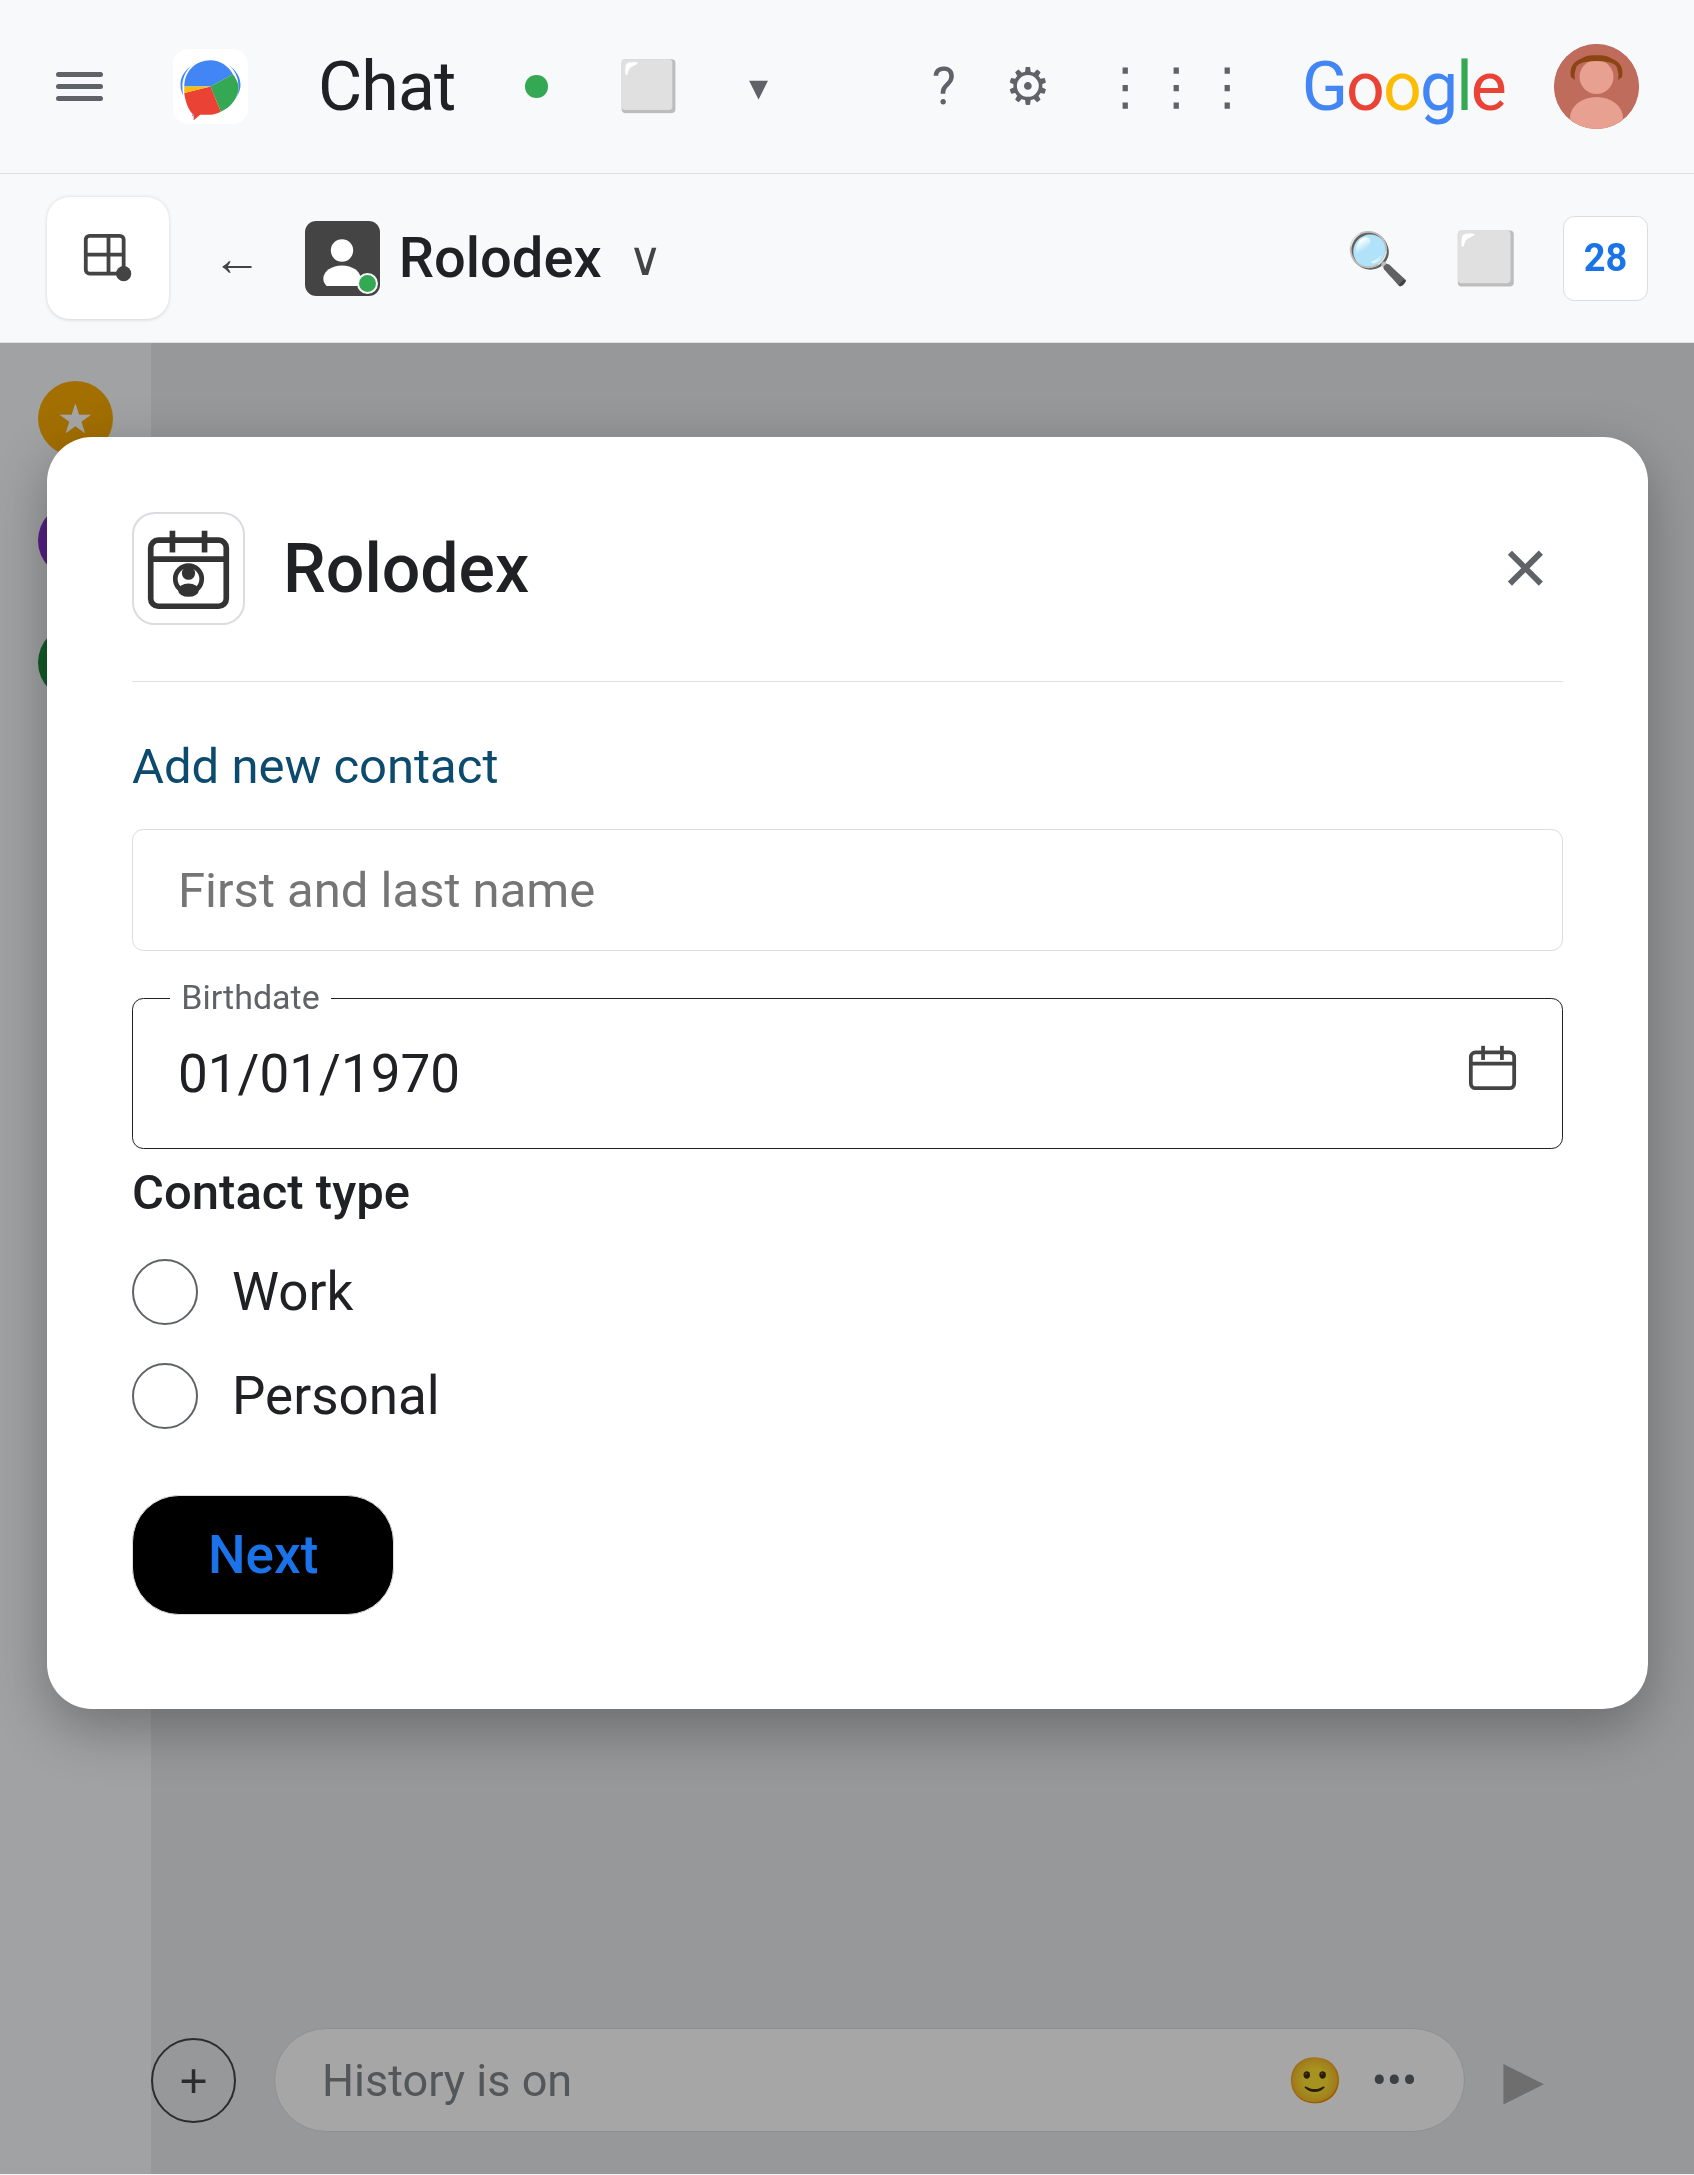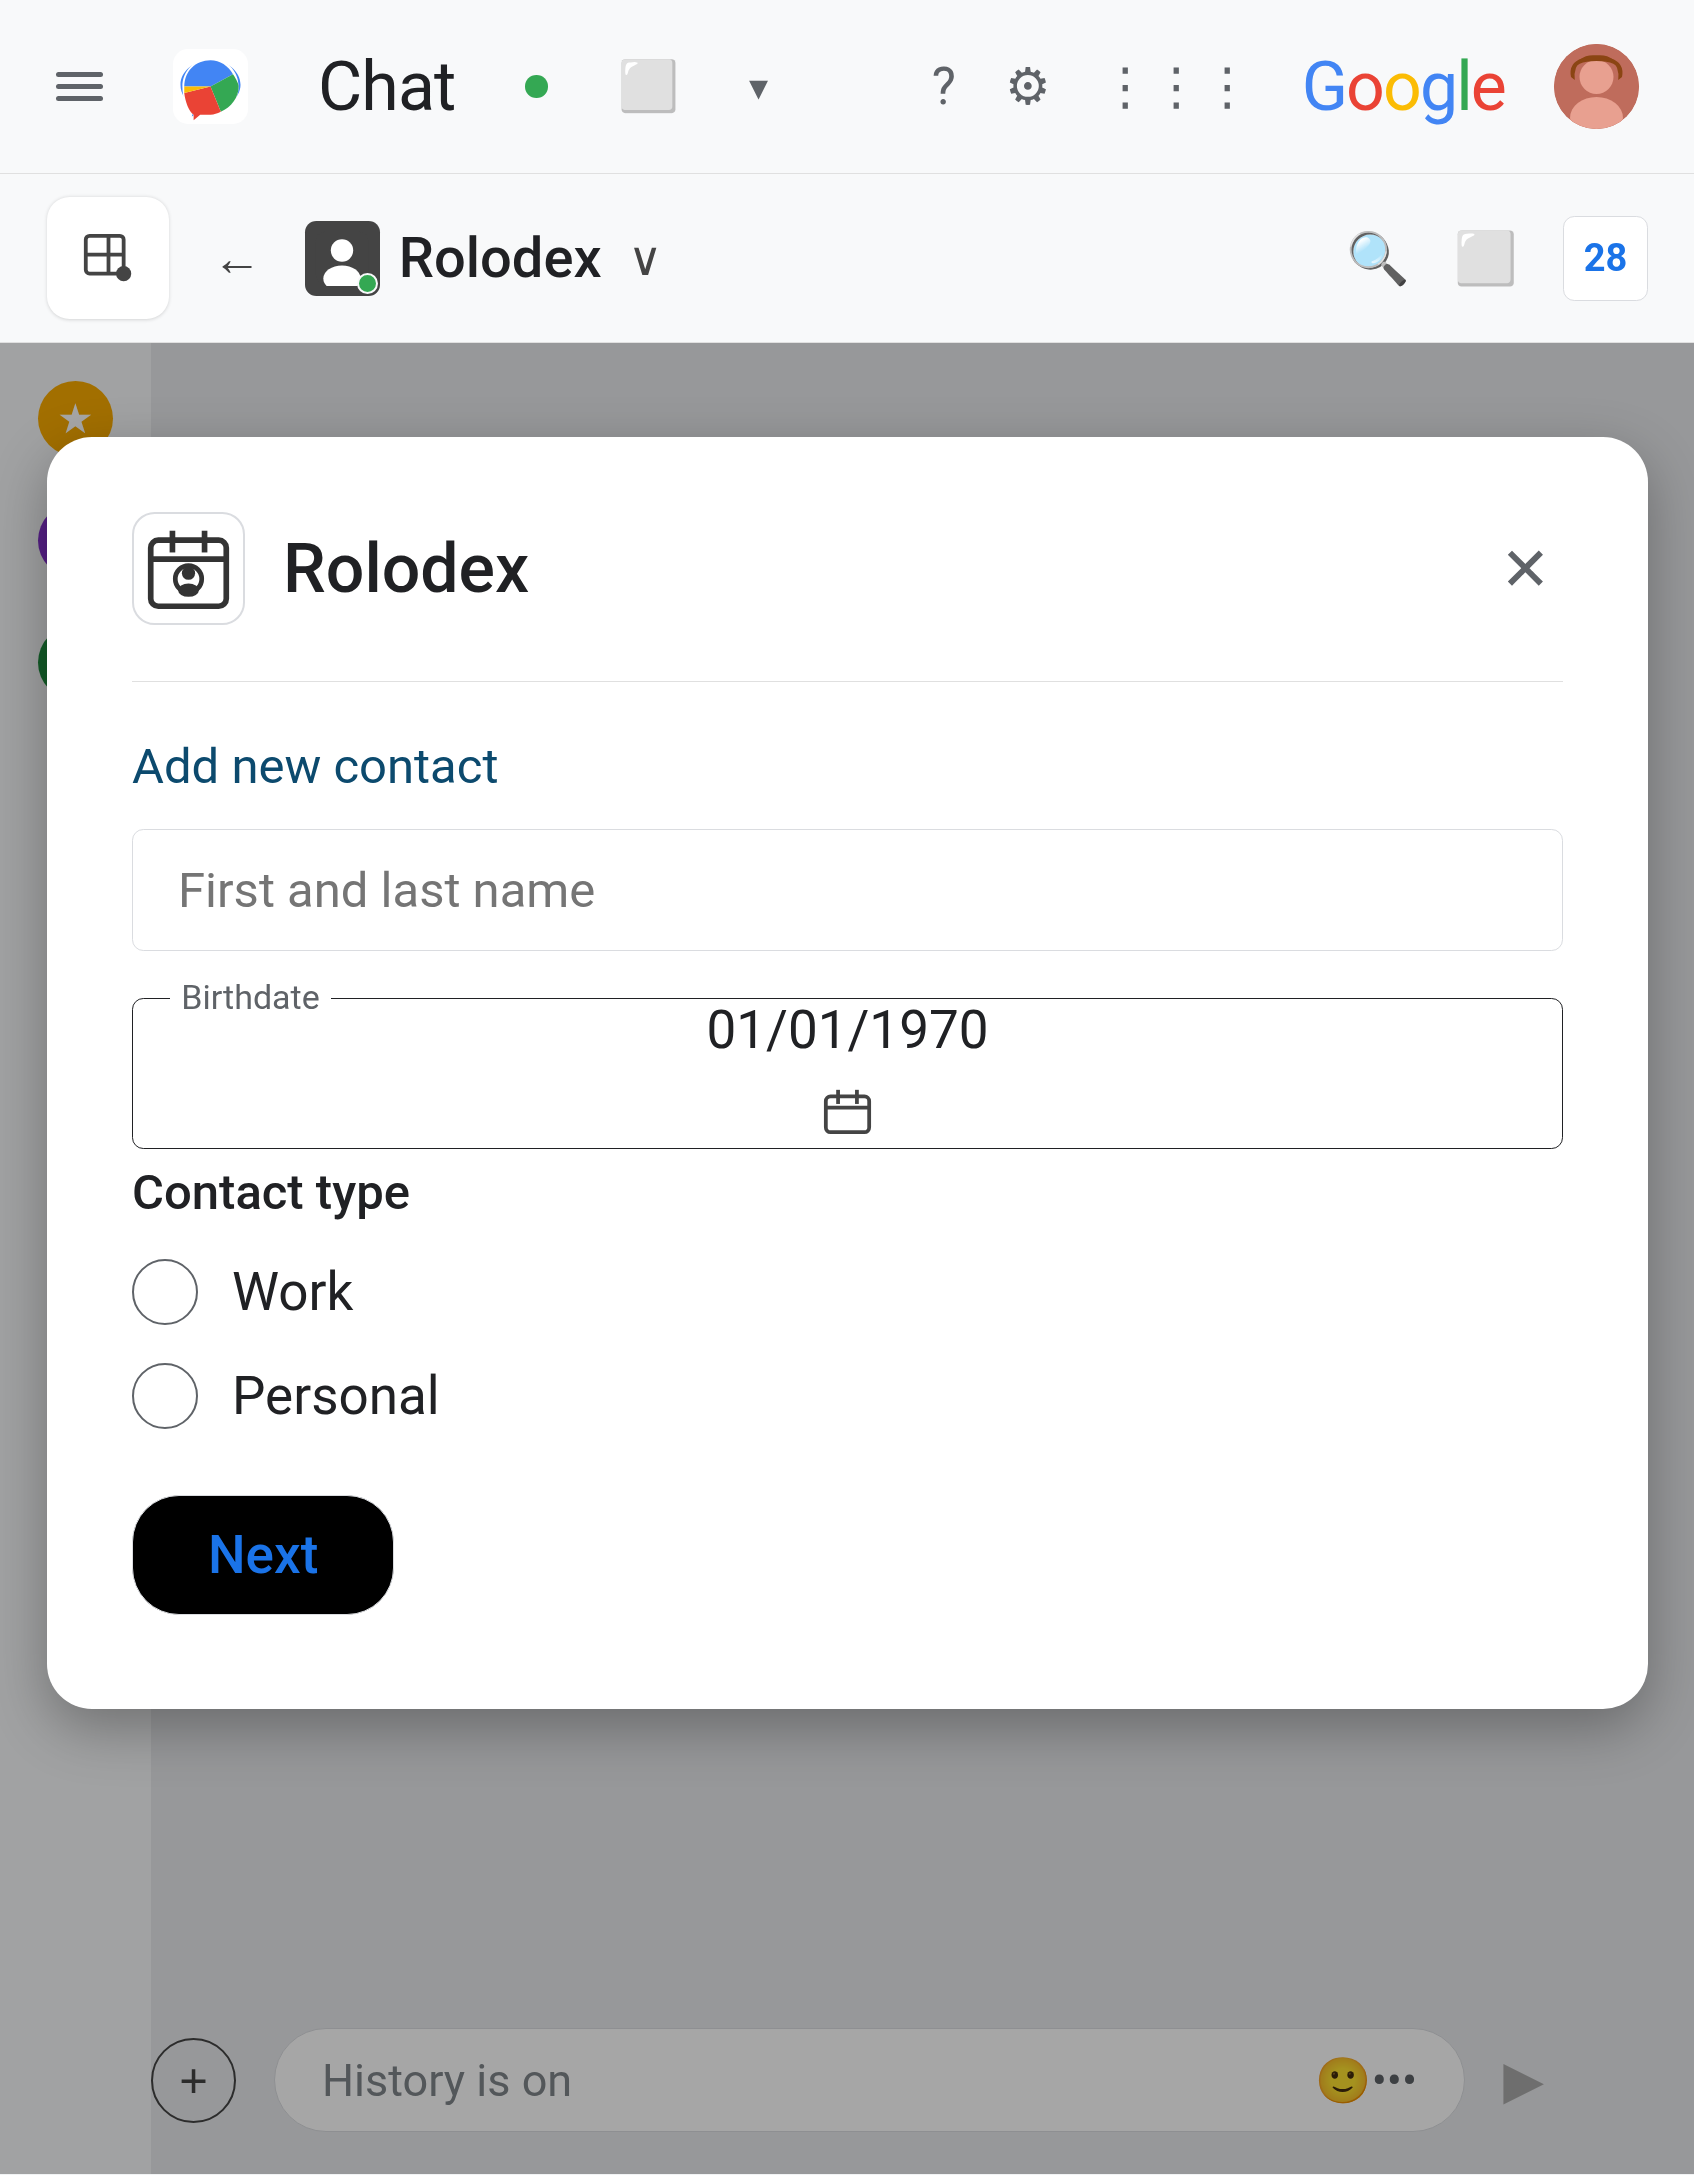--- a/index.html
+++ b/index.html
@@ -186,20 +186,21 @@
     .chat-input-pill {
       flex: 1;
       height: 104px;
       background: #fff;
       border-radius: 56px;
       border: 0.9px solid #dadce0;
       display: flex; align-items: center;
       padding: 0 47px;
       font-size: 45px;
       color: #80868b;
+      gap: 28px;
     }
     .chat-input-text {
       flex: 1; font-size: 45px; color: #80868b;
     }
     .chat-emoji-btn, .chat-more-btn {
       font-size: 45px; color: #5f6368; cursor: pointer;
     }
     .chat-send-btn {
       font-size: 53px; color: #aaa; cursor: pointer;
     }
@@ -296,21 +297,20 @@
       display: flex;
       align-items: center;
       width: 100%;
       height: 151px;
       border: 1.9px solid #202124;
       border-radius: 11.3px;
       padding: 0 45px;
       font-size: 53px;
       color: #202124;
       gap: 11px;
-      flex-direction: column;
     }
     .birthdate-value {
       flex: 1;
       font-size: 53px;
       color: #202124;
     }
     .calendar-icon {
       font-size: 49px; color: #444; cursor: pointer;
     }
     .date-format-hint {

